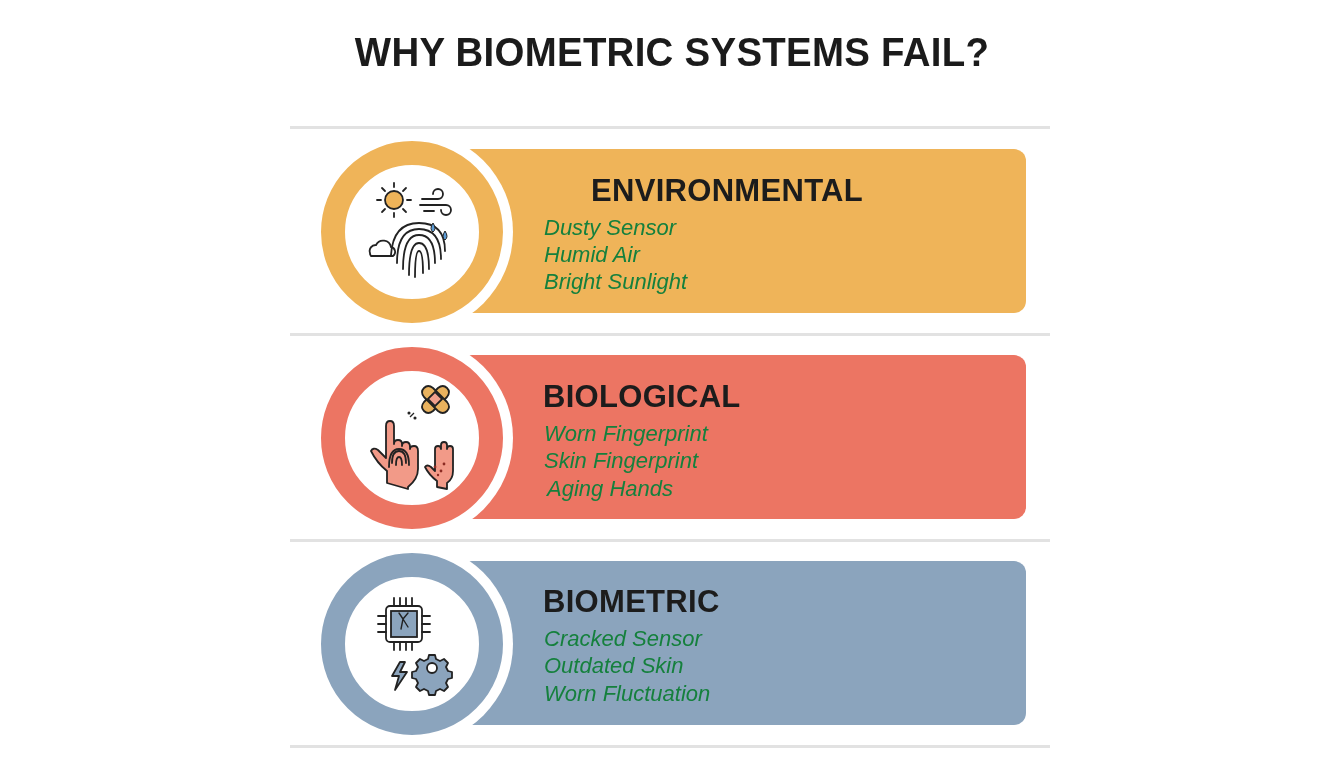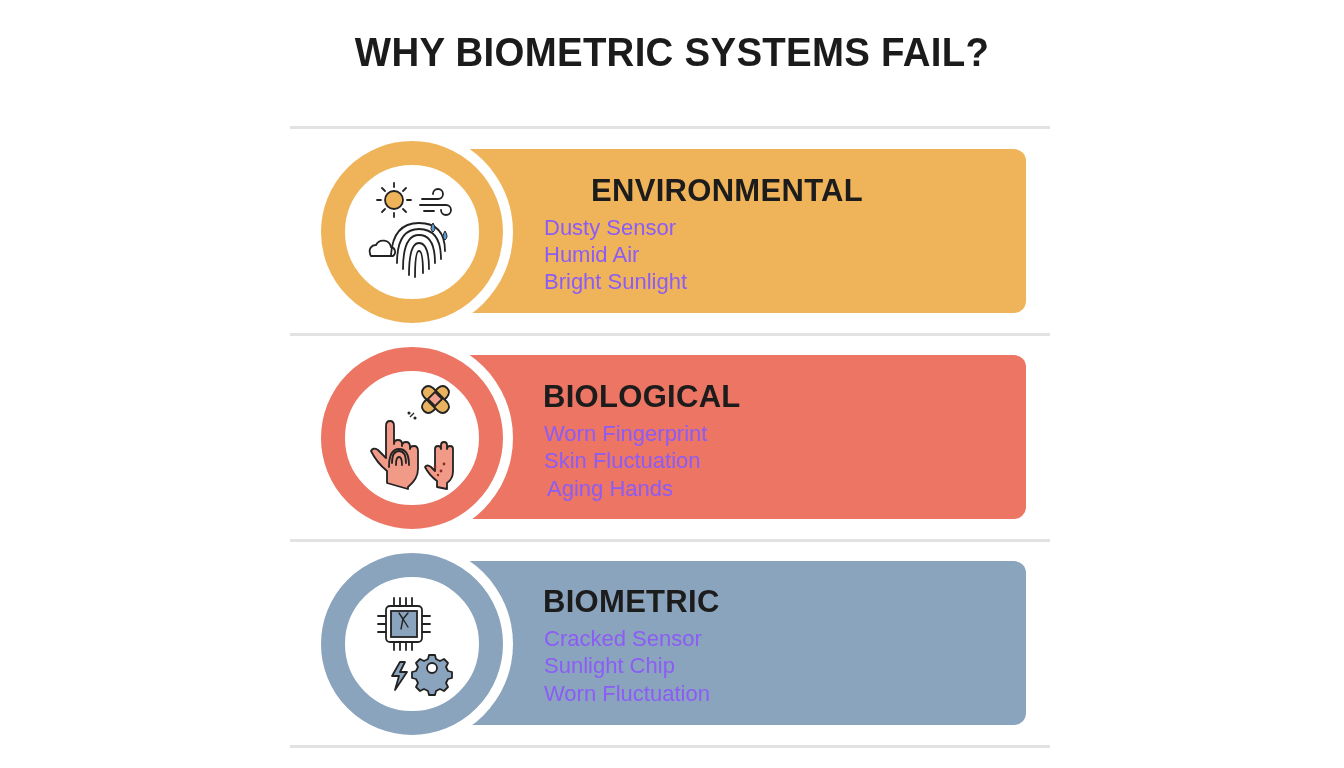--- a/index.html
+++ b/index.html
@@ -3,21 +3,21 @@
 <meta charset="utf-8">
 <style>
   html, body { margin:0; padding:0; }
   body { width:1344px; height:768px; background:#ffffff; position:relative; overflow:hidden; font-family:"Liberation Sans", sans-serif; }
   .title { position:absolute; left:0; width:1344px; top:30px; text-align:center; font-size:40px; font-weight:bold; color:#1b1b1b; letter-spacing:0.3px; transform:scaleX(0.96); }
   .divider { position:absolute; left:290px; width:760px; height:3px; background:#e2e2e2; }
   .banner { position:absolute; left:460px; width:566px; height:164px; border-radius:12px; }
   .ring { position:absolute; width:182px; height:182px; border-radius:50%; box-sizing:border-box; border:24px solid; background:#ffffff; box-shadow:0 0 0 10px #ffffff; }
   .ring svg { position:absolute; left:0; top:0; }
   .cat-title { position:absolute; font-size:31px; font-weight:bold; color:#1c1c1c; letter-spacing:0.3px; }
-  .cat-item { position:absolute; font-size:22px; color:#8b5cf6; }
+  .cat-item { position:absolute; font-size:22px; color:#15803d;font-style:italic; }
 </style>
 </head>
 <body>
 
 <div class="title">WHY BIOMETRIC SYSTEMS FAIL?</div>
 
 <div class="divider" style="top:126px;"></div>
 <div class="divider" style="top:333px;"></div>
 <div class="divider" style="top:539px;"></div>
 <div class="divider" style="top:745px;"></div>
@@ -78,21 +78,21 @@
       </g>
       <g stroke="#222" stroke-width="1.3">
           <line x1="65" y1="46" x2="69" y2="42"></line>
           <circle cx="64" cy="42" r="0.9"></circle>
           <circle cx="70" cy="47" r="0.9"></circle>
         </g>
     </svg>
   </div>
   <div class="cat-title" style="left:543px; top:379px;">BIOLOGICAL</div>
   <div class="cat-item" style="left:544px; top:421px;text-align:right;">Worn Fingerprint</div>
-  <div class="cat-item" style="left:544px; top:448px;">Skin Fluctuation</div>
+  <div class="cat-item" style="left:544px; top:448px;">Skin Fingerprint</div>
   <div class="cat-item" style="left:547px; top:476px;">Aging Hands</div>
 </div>
 
 <div>
   <div class="banner" style="top:561px; background:#8ba4bd;"></div>
   <div class="ring" style="left:321px; top:553px; border-color:#8ba4bd;">
     <svg width="134" height="134" viewBox="0 0 134 134">
       <g stroke="#222" stroke-width="1.8" stroke-linecap="round" fill="none">
         <rect x="41" y="29" width="36" height="36" rx="4" fill="#fff"></rect>
         <rect x="46" y="34" width="26" height="26" fill="#8ba4bd"></rect>
@@ -114,15 +114,15 @@
       </g>
       <path d="M55 85 l-8 14 h7 l-4 14 l12 -18 h-7 l5 -10z" fill="#8ba4bd" stroke="#222" stroke-width="1.8" stroke-linejoin="round"></path>
       <g transform="translate(87 91)" stroke="#222" stroke-width="1.8" fill="#8ba4bd" stroke-linejoin="round">
         <path d="M-3 -13 h6 l1 4 l4 2 l4 -2 l4 4 l-2 4 l2 4 l4 1 v6 l-4 1 l-2 4 l2 4 l-4 4 l-4 -2 l-4 2 l-1 4 h-6 l-1 -4 l-4 -2 l-4 2 l-4 -4 l2 -4 l-2 -4 l-4 -1 v-6 l4 -1 l2 -4 l-2 -4 l4 -4 l4 2 l4 -2z"></path>
         <circle cx="0" cy="0" r="5" fill="#fff"></circle>
       </g>
     </svg>
   </div>
   <div class="cat-title" style="left:543px; top:584px;">BIOMETRIC</div>
   <div class="cat-item" style="left:544px; top:626px;">Cracked Sensor</div>
-  <div class="cat-item" style="left:544px; top:653px;">Sunlight Chip</div>
+  <div class="cat-item" style="left:544px; top:653px;">Outdated Skin</div>
   <div class="cat-item" style="left:544px; top:681px;">Worn Fluctuation</div>
 </div>
 
 </body></html>

